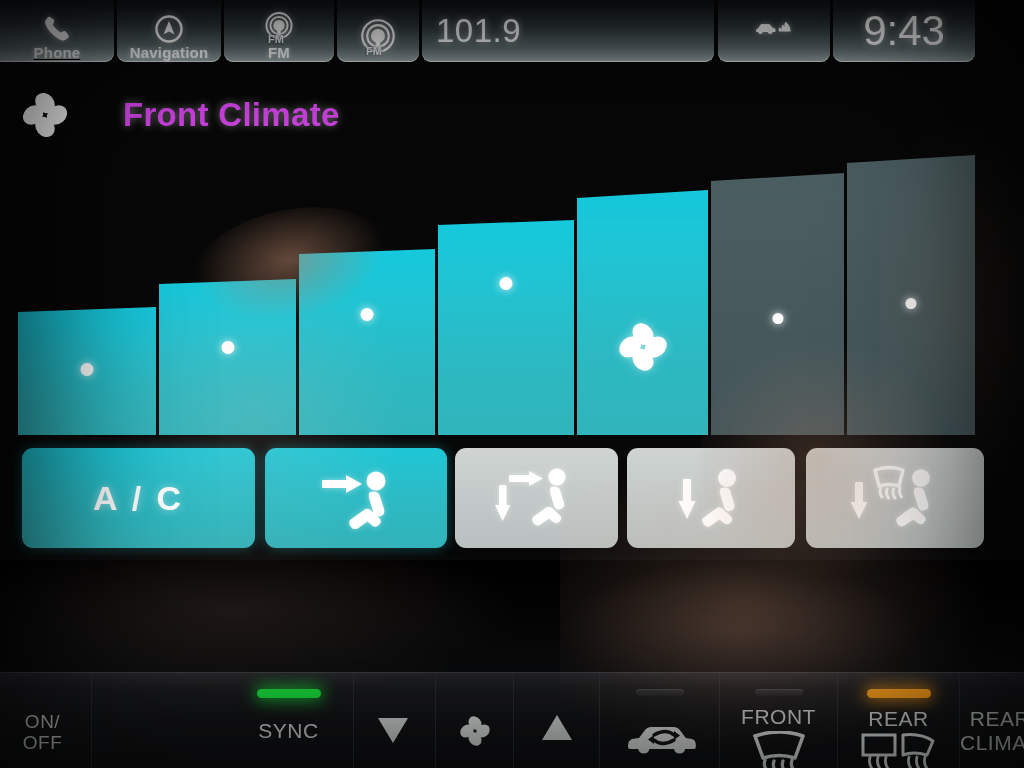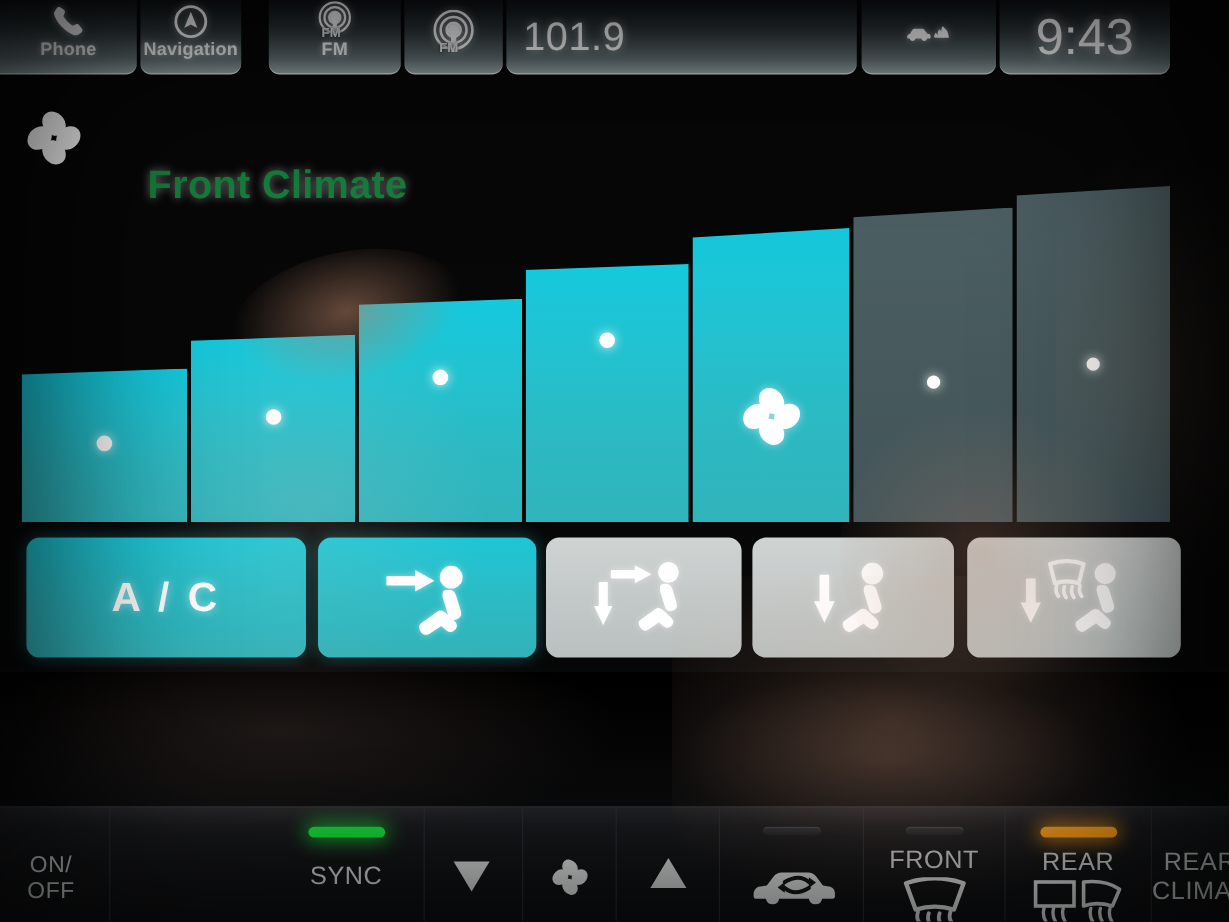--- a/index.html
+++ b/index.html
@@ -35,34 +35,34 @@
     background:radial-gradient(ellipse at 50% 50%, rgba(180,130,105,.22), rgba(120,85,70,0) 70%);}
 
   
   #topbar{position:absolute;left:0;top:0;width:1024px;height:68px;}
   .tile{
     position:absolute;top:0;height:62px;
     background:linear-gradient(180deg,#0e1214 0%,#2b3437 38%,#5f6d70 78%,#8e9b9d 97%,#aab5b6 100%);
     border-bottom-left-radius:9px;border-bottom-right-radius:9px;
     box-shadow:inset 0 -1px 0 rgba(255,255,255,.55);
     display:flex;flex-direction:column;align-items:center;justify-content:flex-end;
-    padding-bottom:13px;box-sizing:border-box;
+    padding-bottom:2px;box-sizing:border-box;
   }
   .tile .tlabel{
     color:#f2f5f5;font-size:15px;font-weight:bold;letter-spacing:.2px;
     text-shadow:0 0 5px rgba(255,255,255,.55);line-height:15px;
   }
   .tile .ticon{
     flex:0 0 auto;display:flex;align-items:flex-end;justify-content:center;
     height:32px;margin-bottom:1px;
   }
   .tile svg{display:block;filter:drop-shadow(0 0 3px rgba(255,255,255,.5));}
 
-  #tile-phone{left:0;width:114px;border-bottom-left-radius:0;}
-  #tile-nav{left:117px;width:84px;}
+  #tile-phone{left:0;width:114px;border-bottom-left-radius:0;text-decoration:underline;}
+  #tile-nav{left:117px;width:104px;}
   #tile-fm1{left:224px;width:110px;}
   #tile-fm2{left:337px;width:82px;}
   #tile-freq{left:422px;width:292px;align-items:flex-start;justify-content:center;padding:0 0 0 14px;}
   #tile-freq .freq{
     color:#fafcfc;font-size:33px;font-weight:normal;letter-spacing:.5px;
     text-shadow:0 0 7px rgba(255,255,255,.55);
   }
   #tile-conn{left:718px;width:112px;align-items:center;justify-content:center;padding-bottom:0;}
   #tile-clock{left:833px;width:142px;align-items:center;justify-content:center;padding-bottom:0;}
   #tile-clock .clock{
@@ -71,23 +71,22 @@
   }
   
   .fmmini{position:absolute;color:#e8eef0;font-size:11px;font-weight:bold;
     text-shadow:0 0 3px rgba(0,0,0,.8);}
 
   
   #header{position:absolute;left:0;top:68px;width:1024px;height:82px;}
   #header-fan{position:absolute;left:18px;top:88px;}
   #header-title{
     position:absolute;left:123px;top:96px;
-    color:#15803d;font-size:33px;font-weight:bold;letter-spacing:.3px;
+    color:#d946ef;font-size:33px;font-weight:bold;letter-spacing:.3px;
     text-shadow:0 0 8px rgba(255,255,255,.45);
-    margin-top:39px;
   }
 
   
   #fanbars{position:absolute;left:0;top:150px;width:1024px;height:285px;}
   .fanbar{position:absolute;bottom:0;overflow:hidden;}
   .fanbar .fill{position:absolute;inset:0;}
   .fanbar.on .fill{
     background:linear-gradient(180deg,#15c9dd 0%,#21c3d2 30%,#2cb9c2 68%,#31b4bb 100%);
   }
   .fanbar.off .fill{

